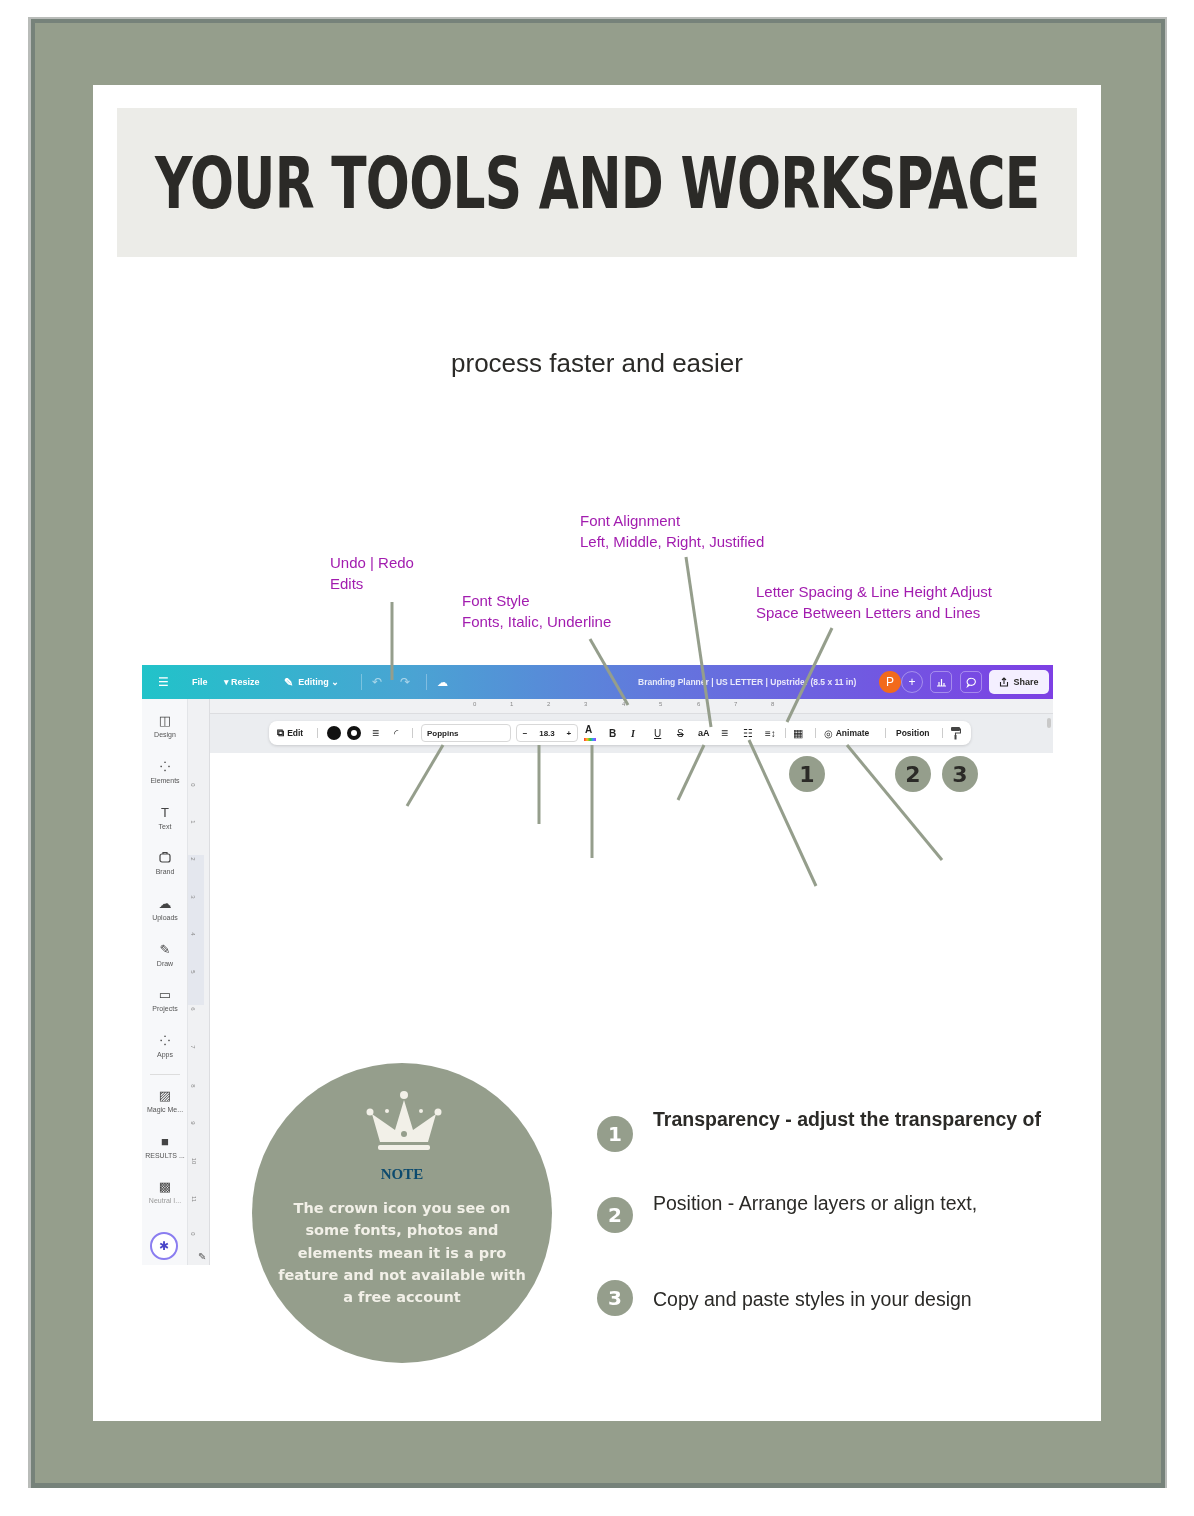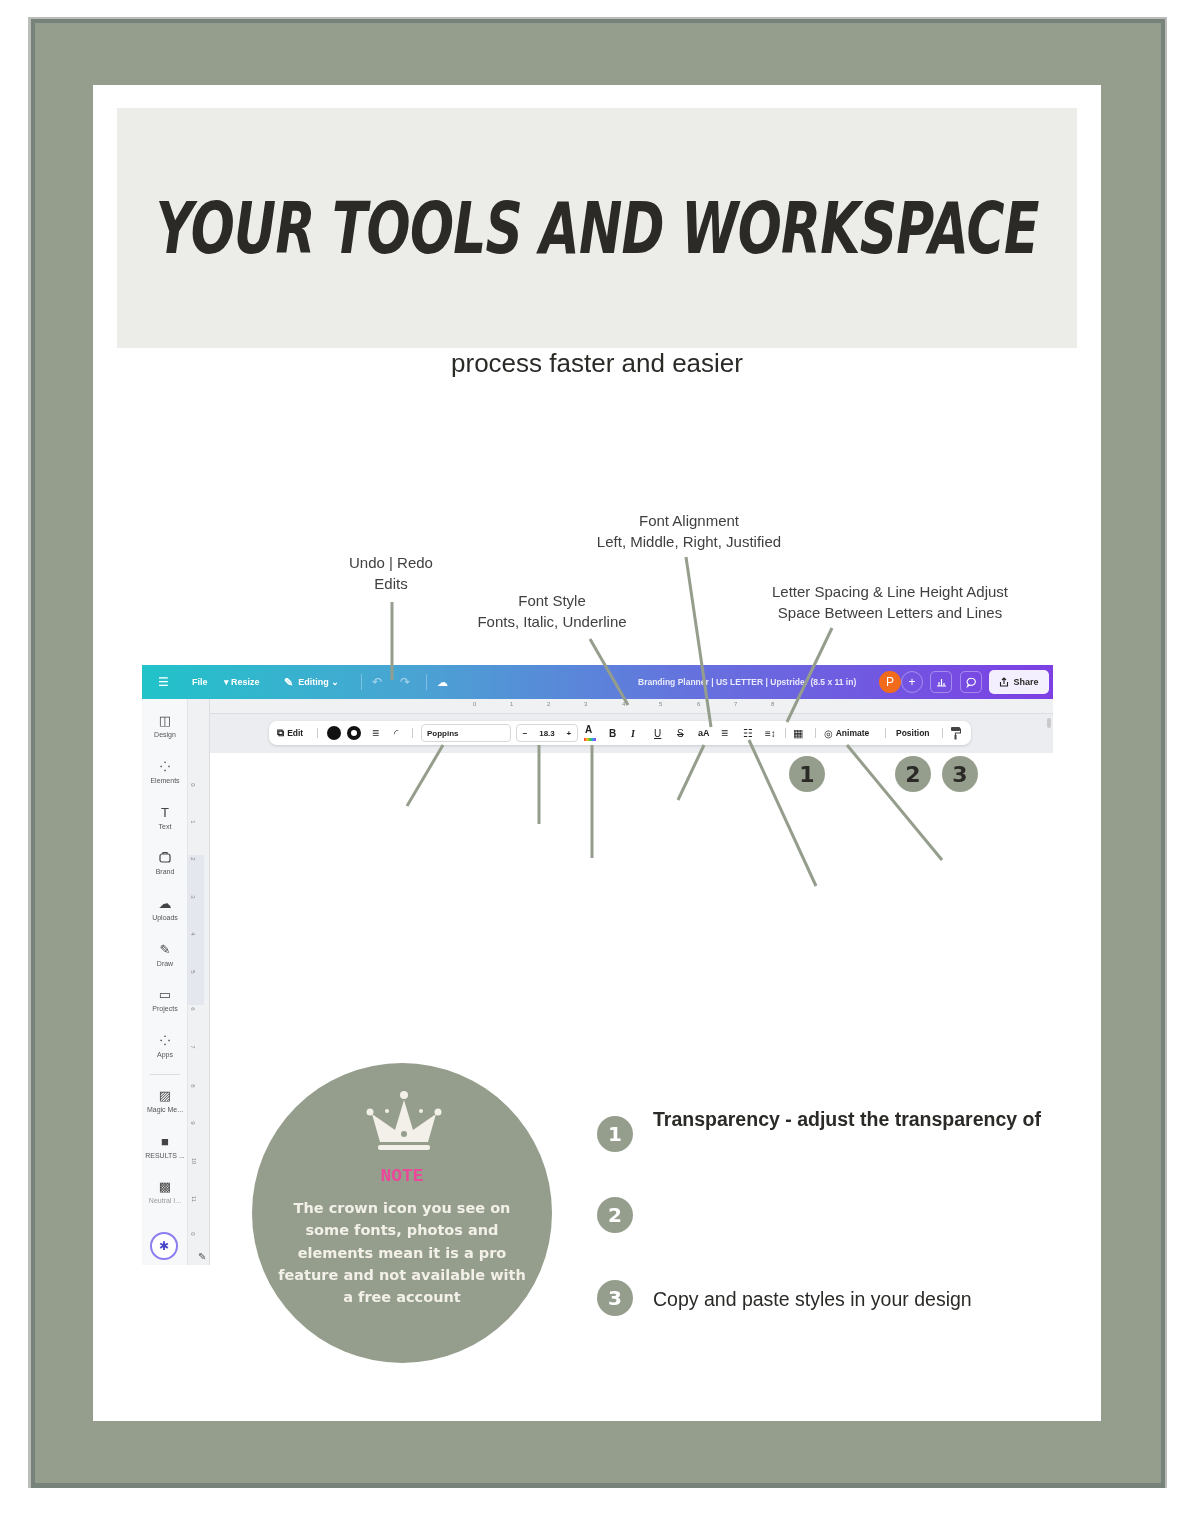--- a/index.html
+++ b/index.html
@@ -4,30 +4,30 @@
 <style>
   * { box-sizing: border-box; margin: 0; padding: 0; }
   html, body { width: 1194px; height: 1516px; background: #ffffff; overflow: hidden; }
   body { position: relative; font-family: "Liberation Sans", sans-serif; color: #2b2a27; }
 
   .frame-outer { position: absolute; left: 28px; top: 17px; width: 1139px; height: 1471px; background: #b9bcb9; }
   .frame-dark { position: absolute; left: 31px; top: 19px; width: 1134px; height: 1469px; background: #76827a; }
   .frame-sage { position: absolute; left: 35px; top: 23px; width: 1126px; height: 1460px; background: #959e8c; }
   .page { position: absolute; left: 93px; top: 85px; width: 1008px; height: 1336px; background: #ffffff; }
 
-  .title-band { position: absolute; left: 117px; top: 108px; width: 960px; height: 240px; background: #ecece8;
-    display: flex; align-items: center; justify-content: center; font-style: italic; }
+  .title-band { position: absolute; left: 117px; top: 108px; width: 960px; height: 149px; background: #ecece8;
+    display: flex; align-items: center; justify-content: center; }
   .title { font-family: "DejaVu Sans", sans-serif; font-weight: bold; font-size: 72px; letter-spacing: -1px;
     color: #2b2a27; transform: scaleX(0.72); white-space: nowrap; }
 
   .subtitle { position: absolute; left: 160px; top: 345px; width: 874px; text-align: center;
     font-family: "Liberation Sans", sans-serif; font-size: 26px; line-height: 36px; color: #2b2a27; }
 
   .anno { position: absolute; font-family: "Liberation Sans", sans-serif; font-size: 15px; line-height: 21px;
-    color: #404040; text-align: center; white-space: nowrap; }
+    color: #a21caf; text-align: left; white-space: nowrap; }
   .anno span { display: block; }
 
   svg.lines { position: absolute; left: 0; top: 0; width: 1194px; height: 1516px; pointer-events: none; }
 
   
   .canva { position: absolute; left: 142px; top: 665px; width: 911px; height: 600px; }
   .topbar { position: absolute; left: 0; top: 0; width: 911px; height: 34px;
     background: linear-gradient(90deg, #21c3c9 0%, #4aa3d3 30%, #6572de 60%, #7d3fe4 100%);
     display: flex; align-items: center; color: #fff; font-size: 9px; font-weight: bold; }
   .tb { position: absolute; top: 0; height: 34px; display: flex; align-items: center; color: #ffffff; font-size: 9px; font-weight: bold; }
@@ -69,22 +69,22 @@
   .dot-ring { position: absolute; left: 78px; top: 5px; width: 14px; height: 14px; border-radius: 50%; border: 4px solid #111; }
   .color-A { position: absolute; left: 316px; top: 3px; font-size: 10px; font-weight: bold; color: #222; }
   .rainbow { position: absolute; left: 315px; top: 17px; width: 12px; height: 3px;
     background: linear-gradient(90deg, #f33, #fb2, #3c3, #39f, #a3f); }
   .scroll-nub { position: absolute; left: 905px; top: 53px; width: 4px; height: 10px; background: #c9c9c9; border-radius: 2px; }
 
   .num-badge { position: absolute; width: 36px; height: 36px; border-radius: 50%; background: #959e8c;
     color: #2b2a27; font-family: "DejaVu Sans", sans-serif; font-weight: bold; font-size: 22px; display: flex; align-items: center; justify-content: center; }
 
   .note-circle { position: absolute; left: 252px; top: 1063px; width: 300px; height: 300px; border-radius: 50%; background: #959e8c; }
-  .note-title { position: absolute; left: 252px; top: 1166px; width: 300px; text-align: center; color: #ec4899; font-weight: bold;
-    font-family: Liberation Mono, monospace; font-size: 18px; }
+  .note-title { position: absolute; left: 252px; top: 1166px; width: 300px; text-align: center; color: #0c4a6e; font-weight: bold;
+    font-family: Liberation Serif, serif; font-size: 15px; }
   .note-body { position: absolute; left: 272px; top: 1197px; width: 260px; text-align: center; color: #f2f0e8; font-weight: bold;
     font-family: "DejaVu Sans", sans-serif; font-size: 14.5px; line-height: 22.3px; }
 
   .list-badge { position: absolute; left: 597px; width: 36px; height: 36px; border-radius: 50%; background: #959e8c;
     color: #ffffff; font-family: "DejaVu Sans", sans-serif; font-weight: bold; font-size: 20px; display: flex; align-items: center; justify-content: center; }
   .list-text { position: absolute; left: 653px; font-family: "Liberation Sans", sans-serif; font-size: 19.5px; line-height: 25px; color: #2b2a27; }
   .list-text span { display: block; }
 </style>
 </head>
 <body>
@@ -340,17 +340,18 @@
 </svg>
 <div class="note-title">NOTE</div>
 <div class="note-body">The crown  icon you see on some fonts, photos and elements mean it is a pro feature and not available with a free account</div>
 
 <div class="list-badge" style="top:1116px;">1</div>
 <div class="list-text" style="top:1107px;font-weight:bold;">
   <span>Transparency - adjust the transparency of</span>
 </div>
 <div class="list-badge" style="top:1197px;">2</div>
 <div class="list-text" style="top:1191px;">
+  <span>Position - Arrange layers or align text,</span>
 </div>
 <div class="list-badge" style="top:1280px;">3</div>
 <div class="list-text" style="top:1287px;">
   <span>Copy and paste styles in your design</span>
 </div>
 
 </body></html>

